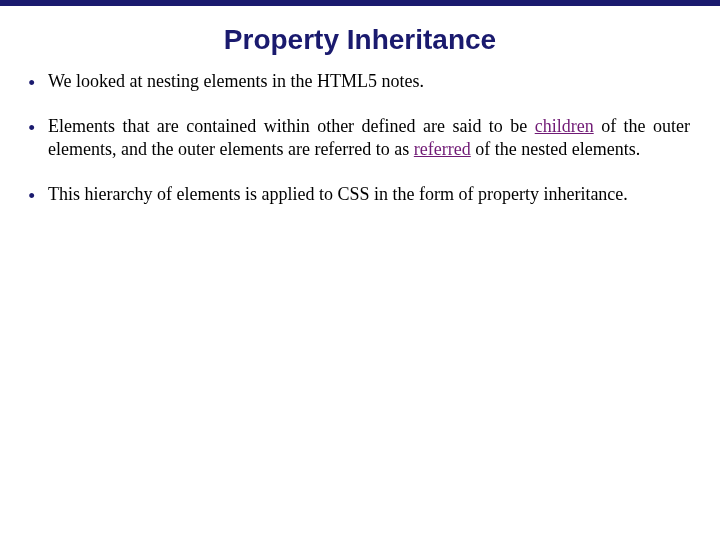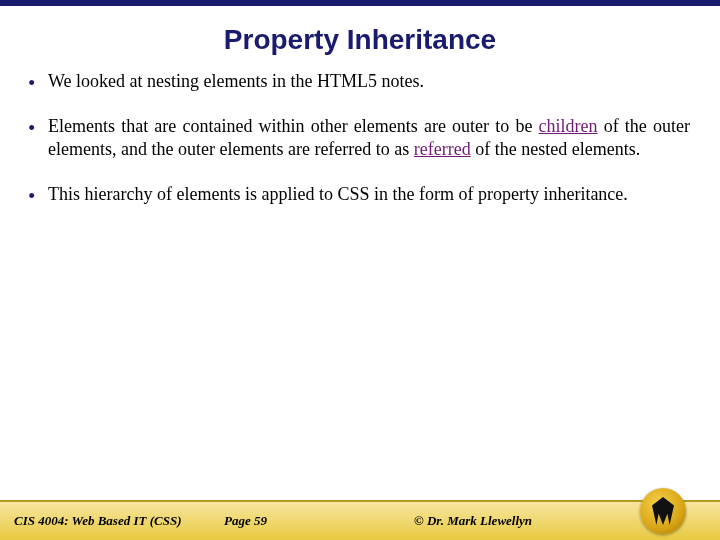--- a/index.html
+++ b/index.html
@@ -81,28 +81,22 @@
 <div class="slide">
 
   <h1 class="title">Property Inheritance</h1>
 
   <div class="content">
     <ul>
       <li>
         <span>We looked at nesting elements in the HTML5 notes.</span>
       </li>
       <li>
-        <span>Elements that are contained within other elements are outer to be </span><span class="kw">children</span><span> of the outer elements, and the outer elements are referred to as </span><span class="kw">referred</span><span> of the nested elements.</span>
+        <span>Elements that are contained within other defined are said to be </span><span class="kw">children</span><span> of the outer elements, and the outer elements are referred to as </span><span class="kw">referred</span><span> of the nested elements.</span>
       </li>
       <li>
         <span>This hierarchy of elements is applied to CSS in the form of property inheritance.</span>
       </li>
     </ul>
   </div>
 
-  <div class="footer">
-    <div class="course">CIS 4004: Web Based IT (CSS)</div>
-    <div class="page">Page 59</div>
-    <div class="author">© Dr. Mark Llewellyn</div>
-    <div class="logo"></div>
-  </div>
 
 </div>
 
 </body></html>

